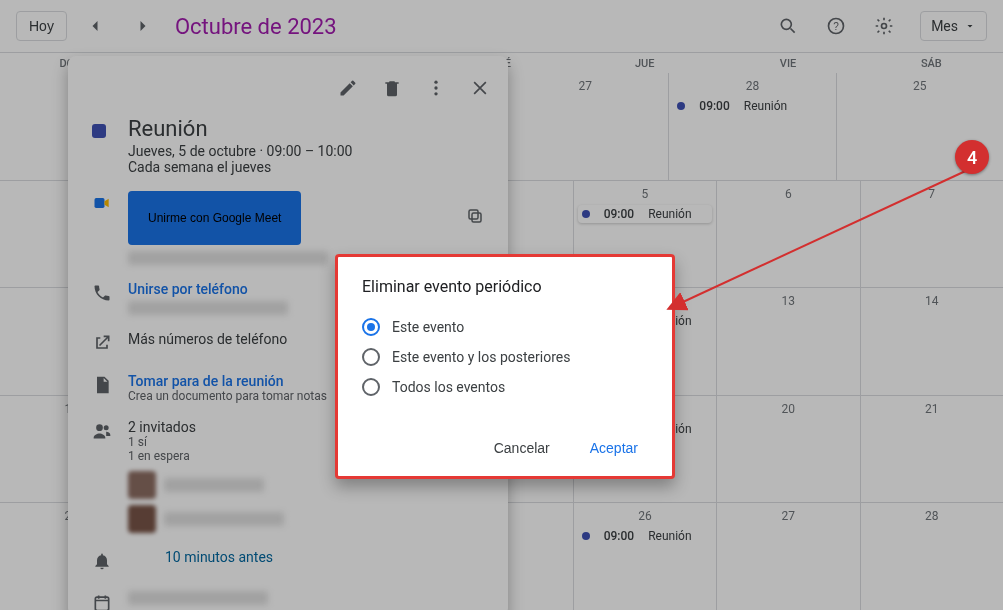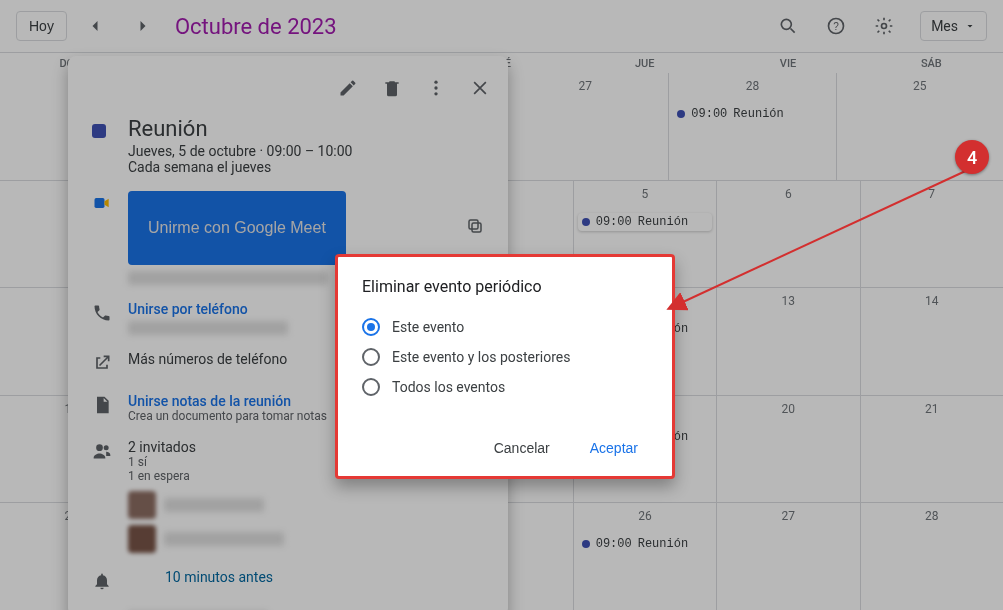--- a/index.html
+++ b/index.html
@@ -17,38 +17,38 @@
   
   .grid { position:absolute; left:0; right:0; top:52px; bottom:0; border-top:1px solid #dadce0; }
   .grid-head { display:flex; height:20px; }
   .grid-head div { flex:1; text-align:center; font-size:11px; color:#70757a; font-weight:500; padding-top:4px; }
   .grid-body { position:absolute; top:20px; bottom:0; left:0; right:0; display:flex; flex-direction:column; }
   .grid-row { display:flex; flex:1; border-bottom:1px solid #dadce0; min-height:100px; }
   .grid-row:last-child { border-bottom:none; }
   .cell { flex:1; border-right:1px solid #dadce0; padding:4px; position:relative; }
   .cell:last-child { border-right:none; }
   .daynum { text-align:center; font-size:12px; color:#70757a; padding-top:2px; }
-  .chip { display:flex; align-items:center; gap:6px; font-size:12px; padding:2px 4px; margin-top:12px; border-radius:4px;font-family:Liberation Mono, monospace; }
+  .chip { display:flex; align-items:center; gap:14px; font-size:12px; padding:2px 4px; margin-top:4px; border-radius:4px; }
   .chip.active { background:#fff; box-shadow:0 1px 3px rgba(0,0,0,0.2); }
   .dot { width:8px; height:8px; background:#3f51b5; border-radius:50%; flex-shrink:0; }
   .chip .time { font-weight:500; color:#3c4043; }
   .chip .lbl { color:#3c4043; }
   
   .panel { position:absolute; top:56px; left:68px; width:440px; height:560px; background:#fff; border-radius:8px; box-shadow:0 8px 16px rgba(0,0,0,0.3); z-index:40; padding:8px 0; }
   .panel-actions { display:flex; justify-content:flex-end; padding:4px 8px; gap:4px; }
   .panel-actions .icon-btn { width:40px; height:40px; }
   .panel-content { padding:4px 24px; }
   .row { display:flex; gap:16px; margin-bottom:16px; align-items:flex-start; }
   .row .ic { width:20px; flex-shrink:0; color:#5f6368; padding-top:2px; }
   .row .ic svg { width:20px; height:20px; }
   .square { width:14px; height:14px; background:#3f51b5; border-radius:3px; margin-top:6px; }
   .evt-title { font-size:22px; color:#3c4043; }
   .evt-sub { font-size:14px; color:#3c4043; margin-top:2px; }
   .evt-sub2 { font-size:14px; color:#3c4043; }
-  .meet-btn { background:#1a73e8; color:#e5e5e5; border:none; border-radius:4px; padding:28px 20px; font-size:16px; font-weight:500; }
+  .meet-btn { background:#1a73e8; color:#000000; border:none; border-radius:4px; padding:20px 20px; font-size:12px; font-weight:500; }
   .meet-row { display:flex; align-items:center; gap:10px; }
   .copy-ic { margin-left:auto; color:#5f6368; }
   .link { color:#1a73e8; font-size:14px; font-weight:500; }
   .sub { color:#5f6368; font-size:12px; }
   .blur { filter:blur(3px); background:#e0e0e0; height:14px; border-radius:2px; }
   
   .dialog { position:absolute; top:254px; left:335px; width:340px; background:#fff; border:3px solid #e53935; border-radius:4px; z-index:80; padding:20px 24px 12px; box-shadow:0 8px 16px rgba(0,0,0,0.3); }
   .dlg-title { font-size:16px; color:#202124; margin-bottom:16px; }
   .radio-row { display:flex; align-items:center; gap:12px; padding:6px 0; font-size:14px; color:#3c4043; cursor:pointer; }
   .radio { width:18px; height:18px; border:2px solid #5f6368; border-radius:50%; flex-shrink:0; position:relative; }
@@ -324,21 +324,21 @@
         <div class="ic"><svg viewBox="0 0 24 24">
               <path fill="currentColor" d="M14 3h7v7h-2V6.4l-9.3 9.3-1.4-1.4L17.6 5H14V3zM5 5h5v2H7v10h10v-3h2v5H5V5z"></path>
             </svg></div>
         <div style="font-size:14px;color:#3c4043;">Más números de teléfono</div>
       </div>
       <div class="row">
         <div class="ic"><svg viewBox="0 0 24 24">
               <path fill="currentColor" d="M6 2h9l5 5v15H6V2zm8 1.5V8h4.5L14 3.5zM8 12h8v2H8v-2zm0 4h8v2H8v-2z"></path>
             </svg></div>
         <div>
-          <div class="link">Unirse notas de la reunión</div>
+          <div class="link">Tomar para de la reunión</div>
           <div class="sub">Crea un documento para tomar notas</div>
         </div>
       </div>
       <div class="row">
         <div class="ic"><svg viewBox="0 0 24 24">
               <circle cx="9" cy="8" r="4" fill="currentColor"></circle>
               <path fill="currentColor" d="M2 20c0-3 4-5 7-5s7 2 7 5v1H2v-1zM17 13c2 0 5 1 5 4v1h-5M17 11a3 3 0 100-6 3 3 0 000 6z"></path>
             </svg></div>
         <div>
           <div style="font-size:14px;color:#3c4043;">2 invitados</div>

